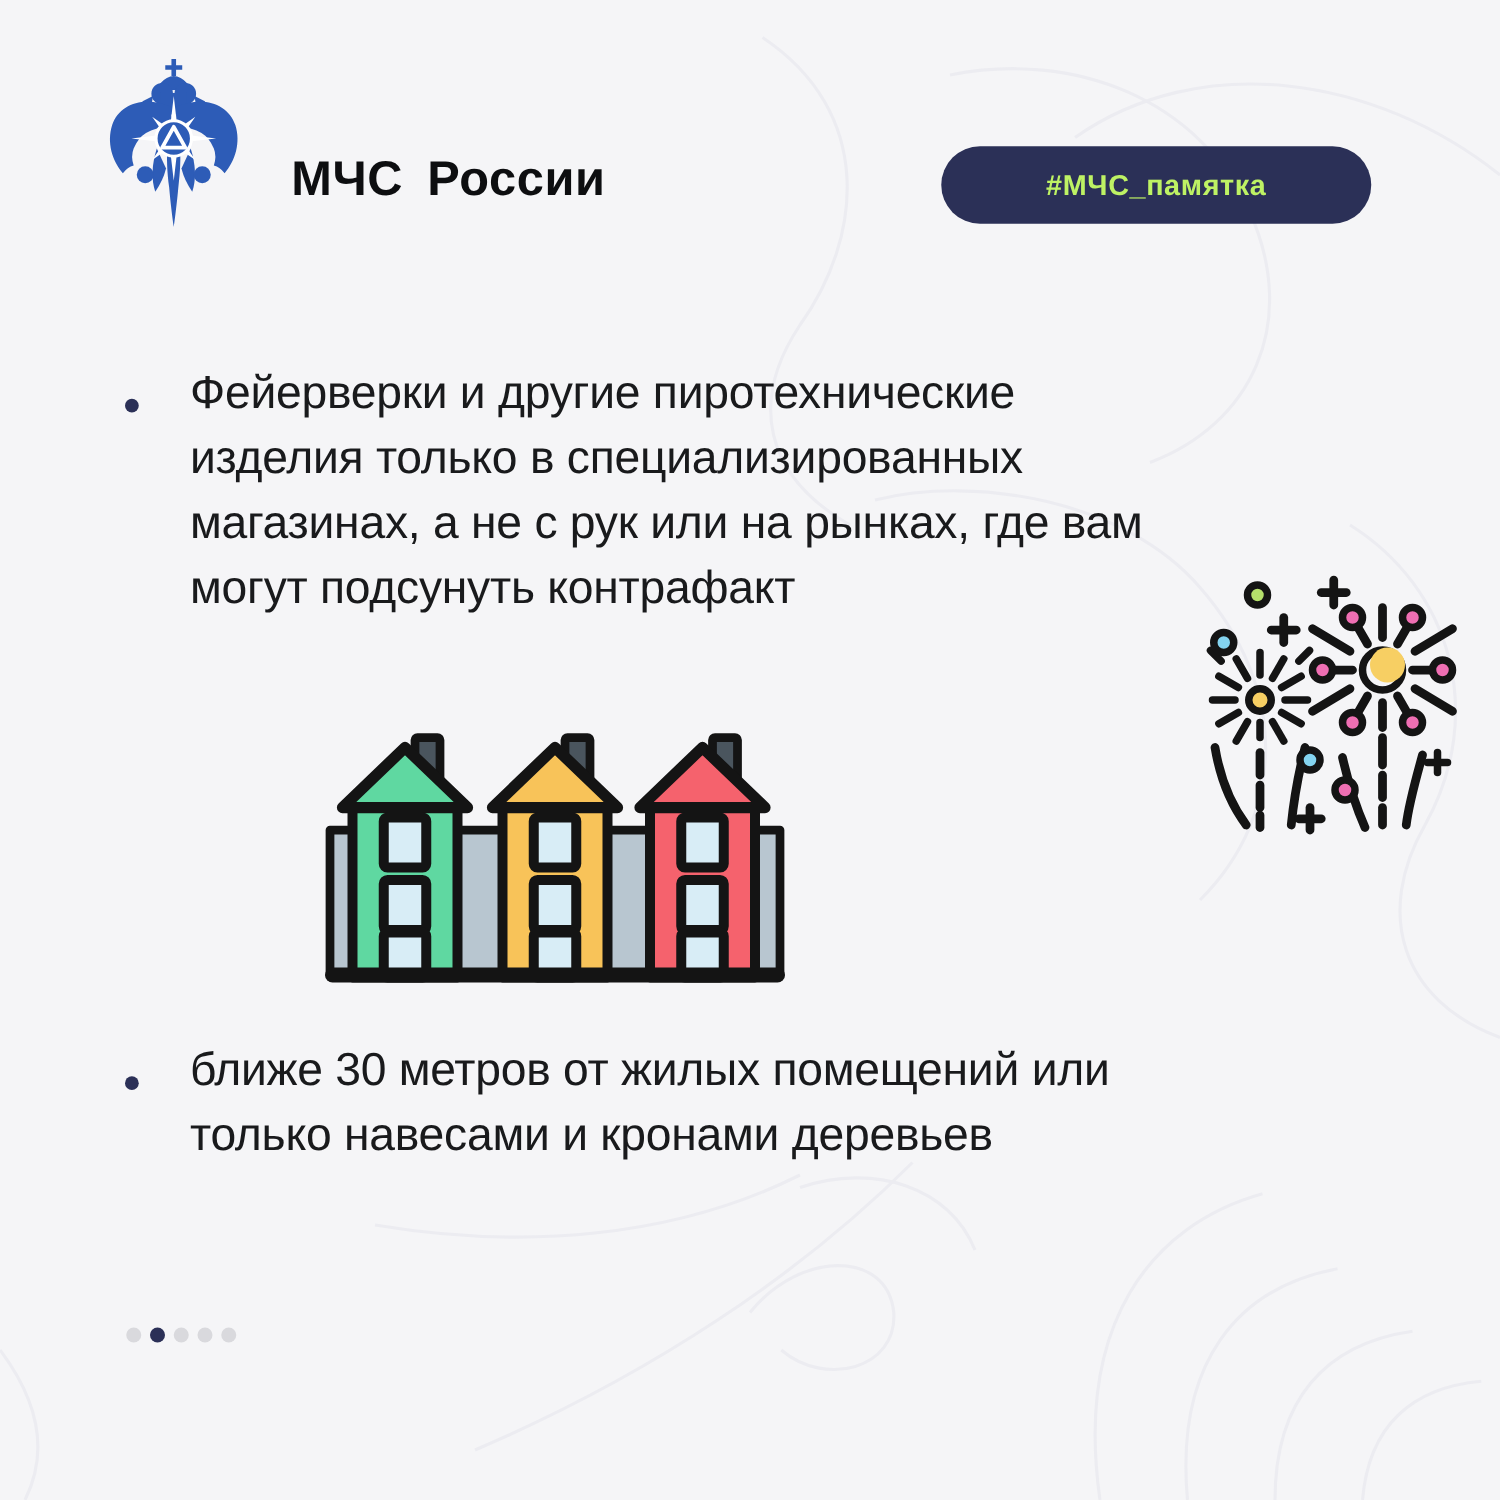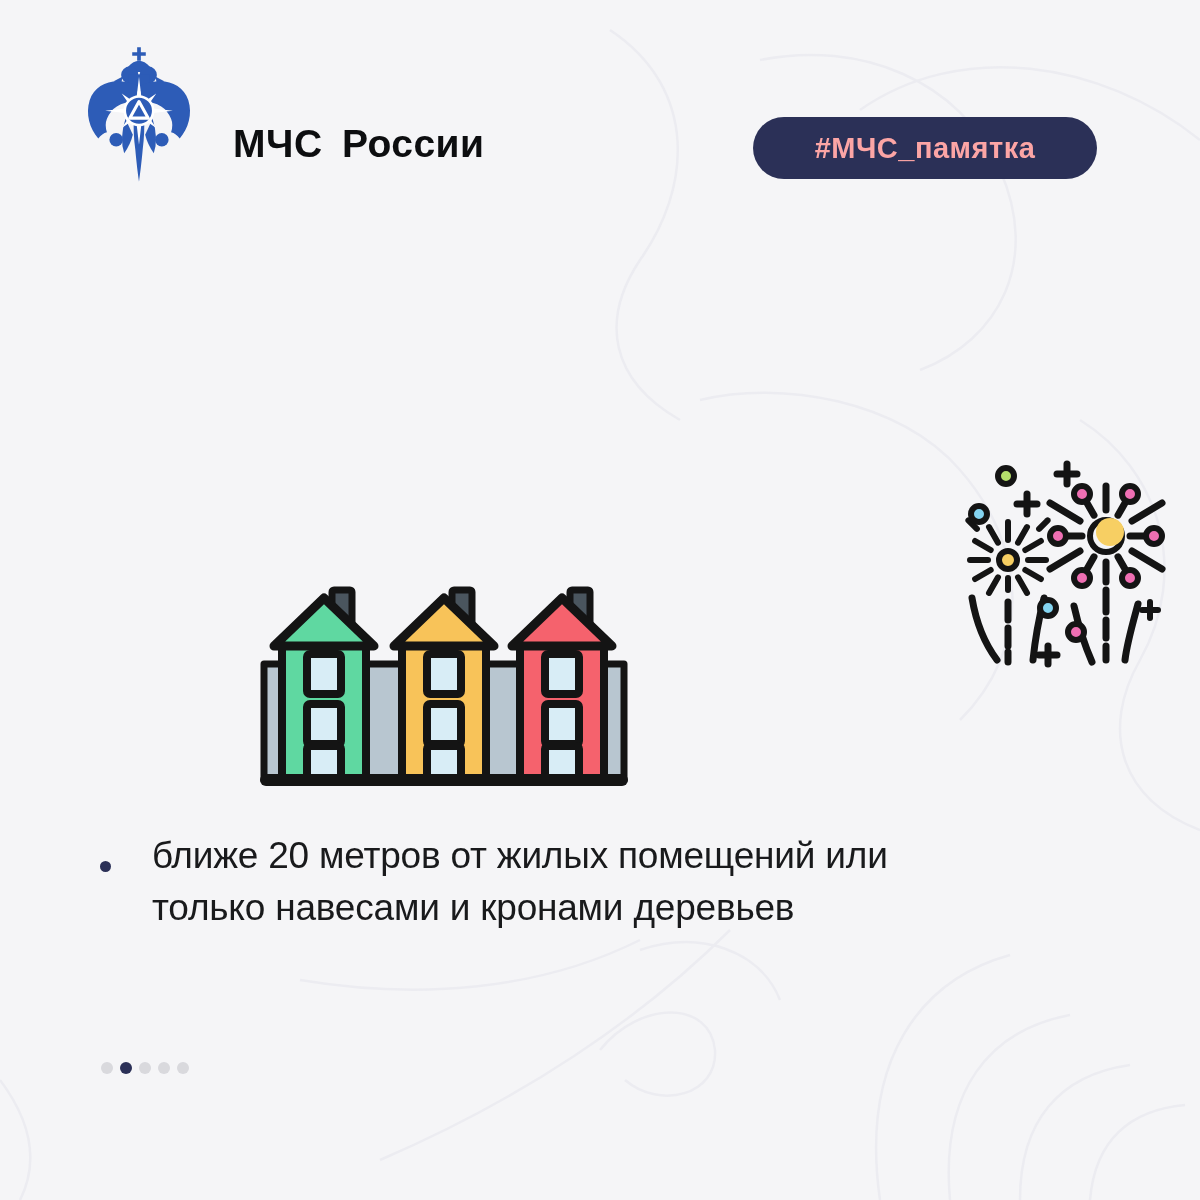--- a/index.html
+++ b/index.html
@@ -18,21 +18,21 @@
   .brand{
     position:absolute;left:233px;top:122px;
     font-size:39px;font-weight:700;letter-spacing:.5px;word-spacing:8px;
     color:#0d0e10;
   }
   .badge{
     position:absolute;left:753px;top:117px;width:344px;height:62px;
     background:var(--accent-navy,#2b3057);
     border-radius:32px;
     display:flex;align-items:center;justify-content:center;
-    color:#fca5a5;font-size:29px;font-weight:700;letter-spacing:.5px;
+    color:#bef264;font-size:23px;font-weight:700;letter-spacing:.5px;
   }
 
   
   .bullet{position:absolute;left:100px;display:flex;}
   .bullet-1{top:288px;}
   .bullet-2{top:830px;}
   .bullet .dot{
     flex:none;width:11px;height:11px;border-radius:50%;
     background:var(--accent-navy,#2b3057);
     margin-top:31px;
@@ -91,20 +91,29 @@
         <circle cx="137" cy="152" r="11"></circle>
       </g>
       <polygon fill="#ffffff" points="100,50 105,93 128,77 112,100 155,105 112,110 128,133 105,117 100,160 95,117 72,133 88,110 45,105 88,100 72,77 95,93"></polygon>
       <circle cx="100" cy="105" r="23" fill="var(--logo-blue,#2d5cb7)" stroke="#ffffff" stroke-width="4"></circle>
       <polygon points="100,90 115,117 85,117" fill="none" stroke="#ffffff" stroke-width="5" stroke-linejoin="round"></polygon>
     </svg>
   </div>
   <div class="brand">МЧС России</div>
   <div class="badge">#МЧС_памятка</div>
 
+  <div class="bullet bullet-1">
+    <span class="dot"></span>
+    <div class="bullet-text">
+      <span>Фейерверки и другие пиротехнические</span>
+      <span>изделия только в специализированных</span>
+      <span>магазинах, а не с рук или на рынках, где вам</span>
+      <span>могут подсунуть контрафакт</span>
+    </div>
+  </div>
 
   <div class="houses">
     <svg viewBox="0 0 372 212" stroke-linejoin="round" stroke-linecap="round">
       <rect x="6" y="80" width="360" height="116" fill="var(--wall-gray,#b8c6d0)" stroke="var(--outline-black,#141414)" stroke-width="7"></rect>
 
       <g>
         <rect x="74" y="6" width="20" height="44" rx="2" fill="var(--chimney-gray,#4a555e)" stroke="var(--outline-black,#141414)" stroke-width="7"></rect>
         <rect x="24" y="58" width="84" height="140" fill="var(--house-green,#5fd8a1)" stroke="var(--outline-black,#141414)" stroke-width="8"></rect>
         <path d="M16 62 L66 14 L116 62 Z" fill="var(--house-green,#5fd8a1)" stroke="var(--outline-black,#141414)" stroke-width="9"></path>
         <rect x="49" y="70" width="34" height="40" rx="3" fill="var(--window-blue,#d8edf6)" stroke="var(--outline-black,#141414)" stroke-width="8"></rect>
@@ -203,21 +212,21 @@
       <g stroke-width="6">
         <line x1="194" y1="152" x2="194" y2="168"></line>
           <line x1="186" y1="160" x2="202" y2="160"></line>
       </g>
     </svg>
   </div>
 
   <div class="bullet bullet-2">
     <span class="dot"></span>
     <div class="bullet-text">
-      <span>ближе 20 метров от жилых помещений или</span>
+      <span>ближе 30 метров от жилых помещений или</span>
       <span>только навесами и кронами деревьев</span>
     </div>
   </div>
 
   <div class="pagination">
       <span class="pdot"></span>
       <span class="pdot active"></span>
       <span class="pdot"></span>
       <span class="pdot"></span>
       <span class="pdot"></span>

